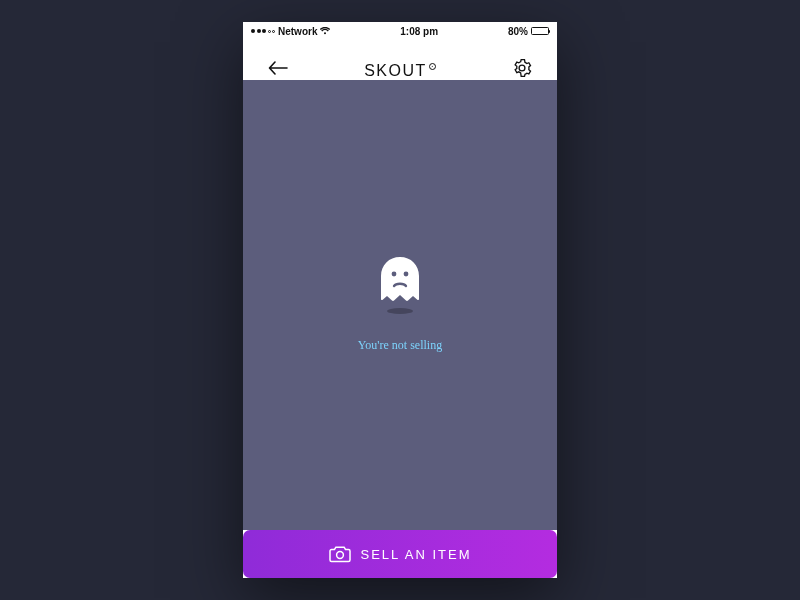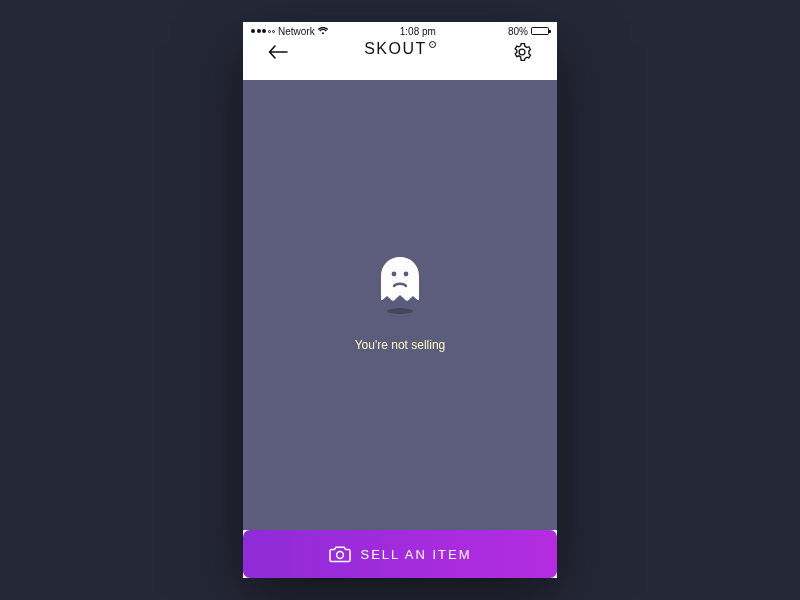--- a/index.html
+++ b/index.html
@@ -23,41 +23,41 @@
   
   .statusbar {
     height: 18px;
     background: #fff;
     display: flex;
     align-items: center;
     justify-content: space-between;
     padding: 0 8px;
     font-size: 10px;
     color: #111;
-    font-weight: 400;
+    font-weight: 700;
   }
   .statusbar .left, .statusbar .right { display: flex; align-items: center; gap: 3px; }
   .dots { display: inline-flex; gap: 1.5px; align-items: center; }
   .dots span { width: 4px; height: 4px; border-radius: 50%; background: #111; }
   .dots span.hollow { background: transparent; border: 0.8px solid #111; width:3px; height:3px; }
   .battery {
     width: 18px; height: 8px; border: 1px solid #111; border-radius: 1.5px;
     position: relative; display: inline-block;
   }
   .battery::after {
     content: ""; position: absolute; right: -2.5px; top: 2px; width: 1.5px; height: 3px;
     background: #111; border-radius: 0 1px 1px 0;
   }
   .battery .fill { background: #111; height: 100%; width: 80%; }
   
   .navhead {
     height: 40px;
     background: #fff;
     display: flex;
-    align-items: flex-start;
+    align-items: flex-end;
     justify-content: space-between;
     padding: 0 23px;
   }
   .navhead .title-wrap { display:flex; align-items:flex-start; gap:2px; }
   .navhead .title {
     font-size: 16px; font-weight: 400; letter-spacing: 1.5px; color: #111;
   }
   .sup-circle {
     width:7px; height:7px; border:1px solid #111; border-radius:50%;
     display:inline-flex; align-items:center; justify-content:center;
@@ -72,25 +72,26 @@
     flex-direction: column;
     align-items: center;
     justify-content: center;
   }
   .ghost-wrap { display:flex; flex-direction:column; align-items:center; }
   .ghost-shadow {
     width: 26px; height: 6px; background: rgba(0,0,0,0.25); border-radius: 50%; margin-top: 4px;
   }
   .empty-text {
     margin-top: 22px;
-    color: #fef9c3;
+    color: #7dd3fc;
     font-size: 12px;
     text-align: center;
     line-height: 1.5;
     font-weight: 300;
+    font-family: Liberation Serif, serif;
   }
   
   .cta {
     height: 48px;
     background: linear-gradient(90deg, #8f2bd8 0%, #b42ce0 100%);
     display: flex;
     align-items: center;
     justify-content: center;
     gap: 10px;
     cursor: pointer;

